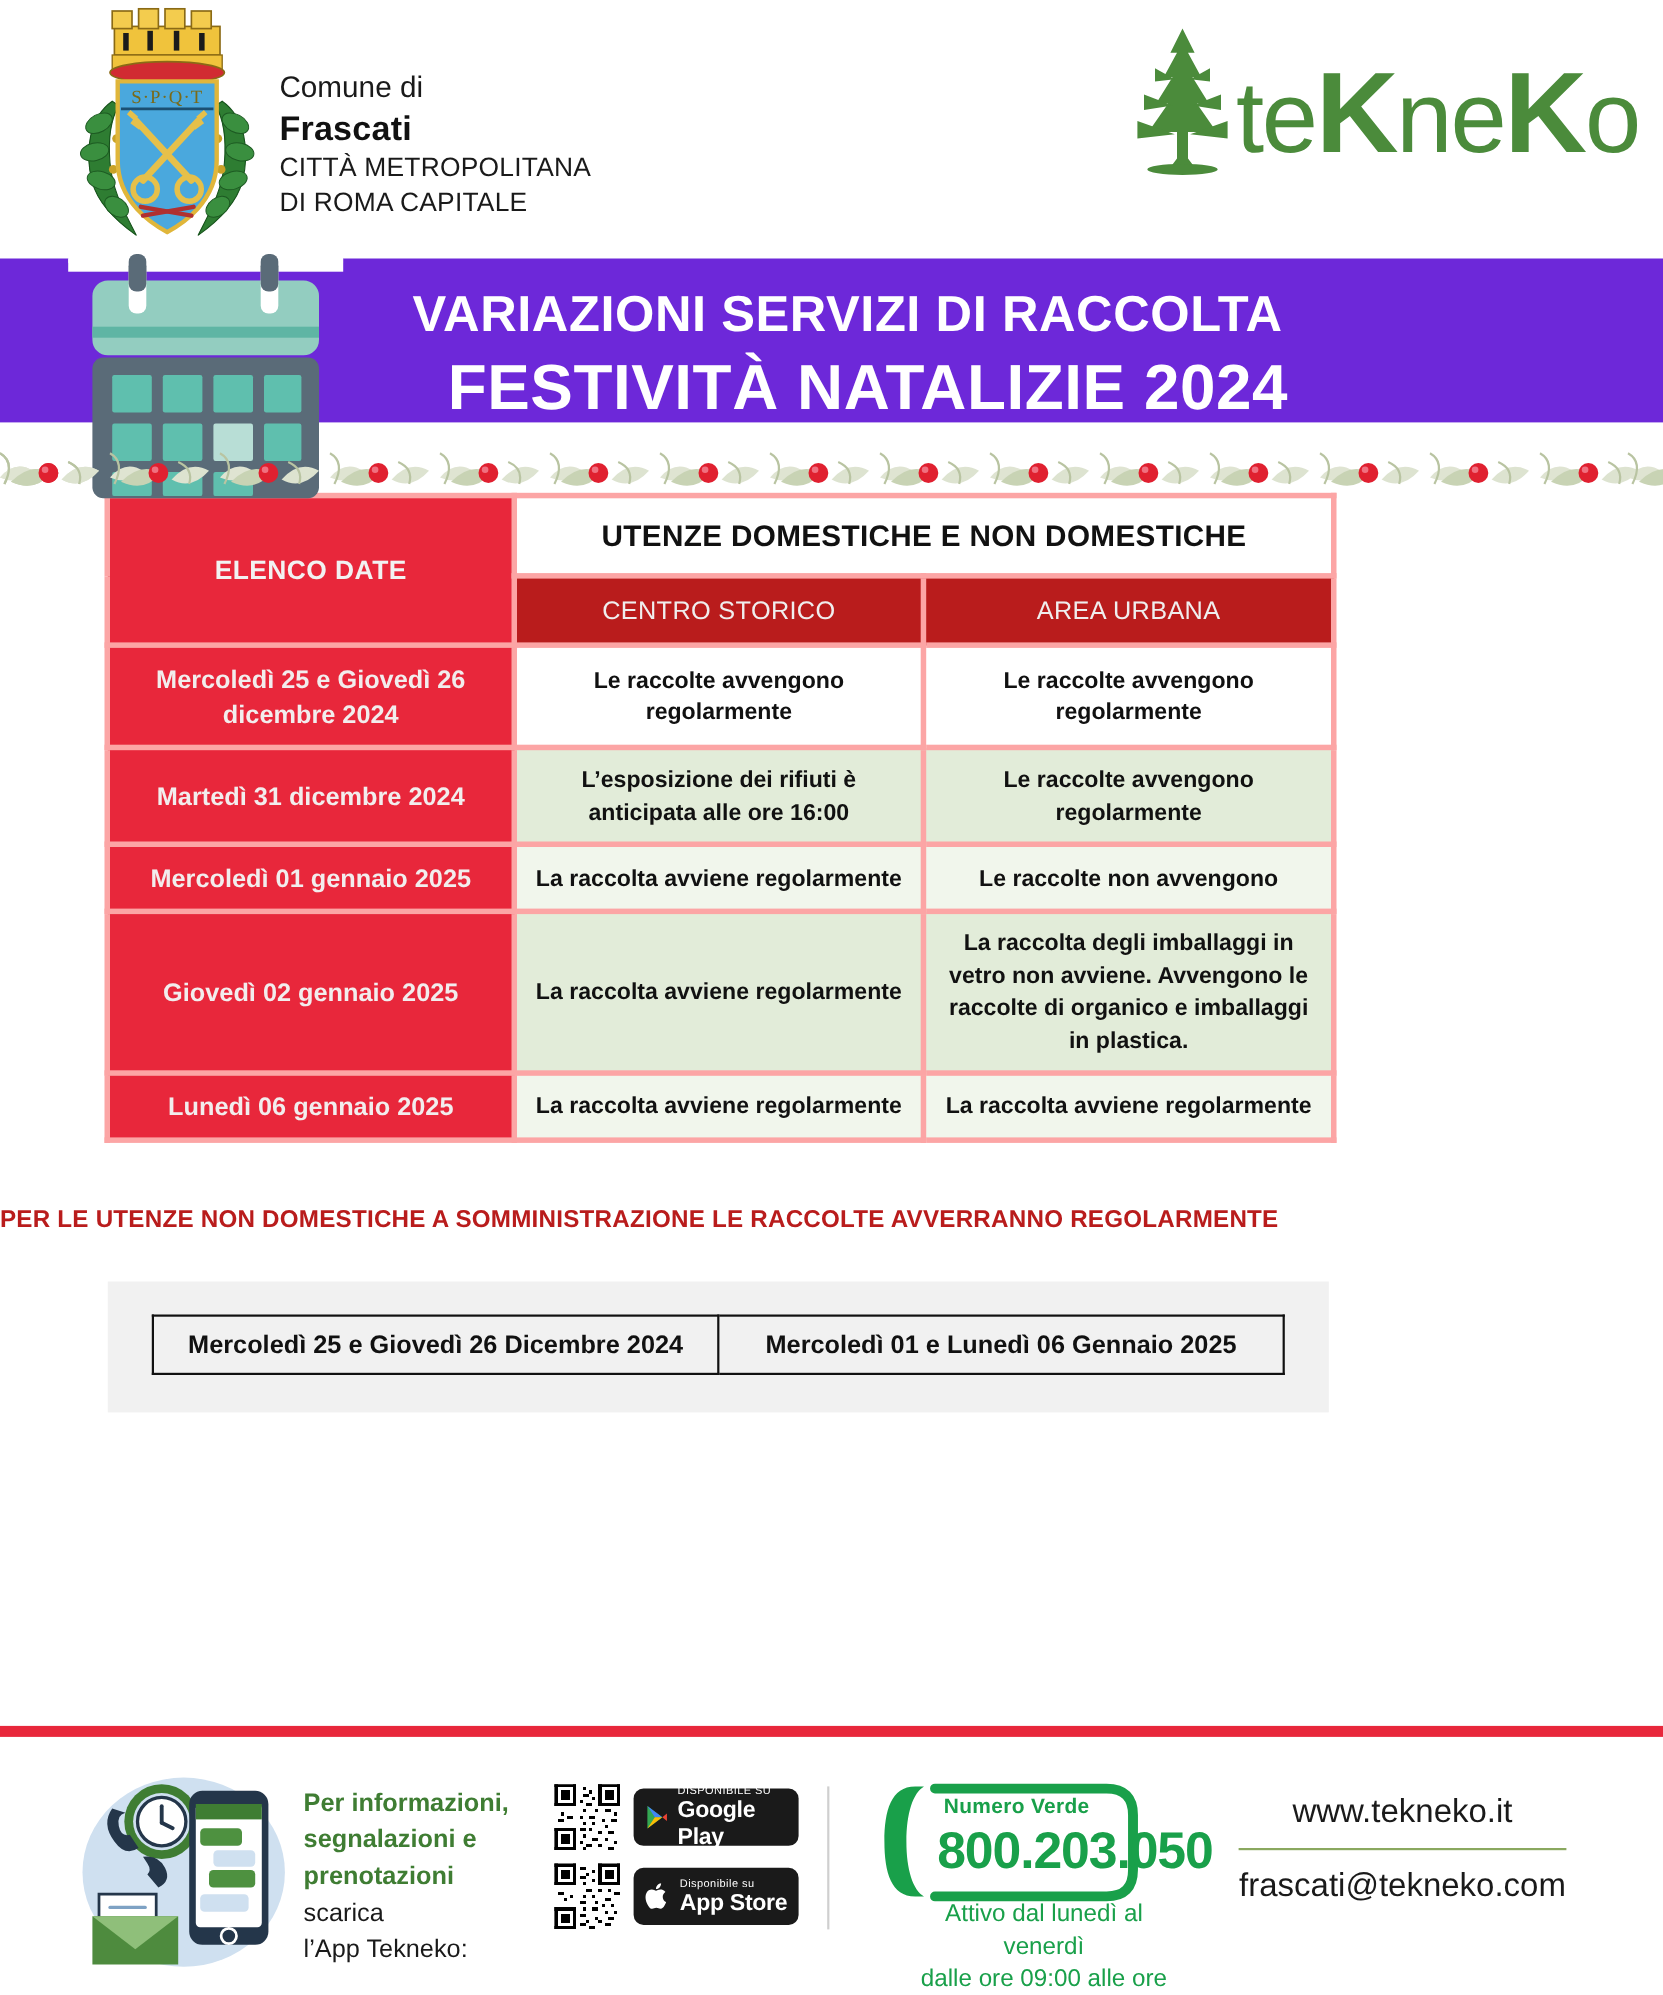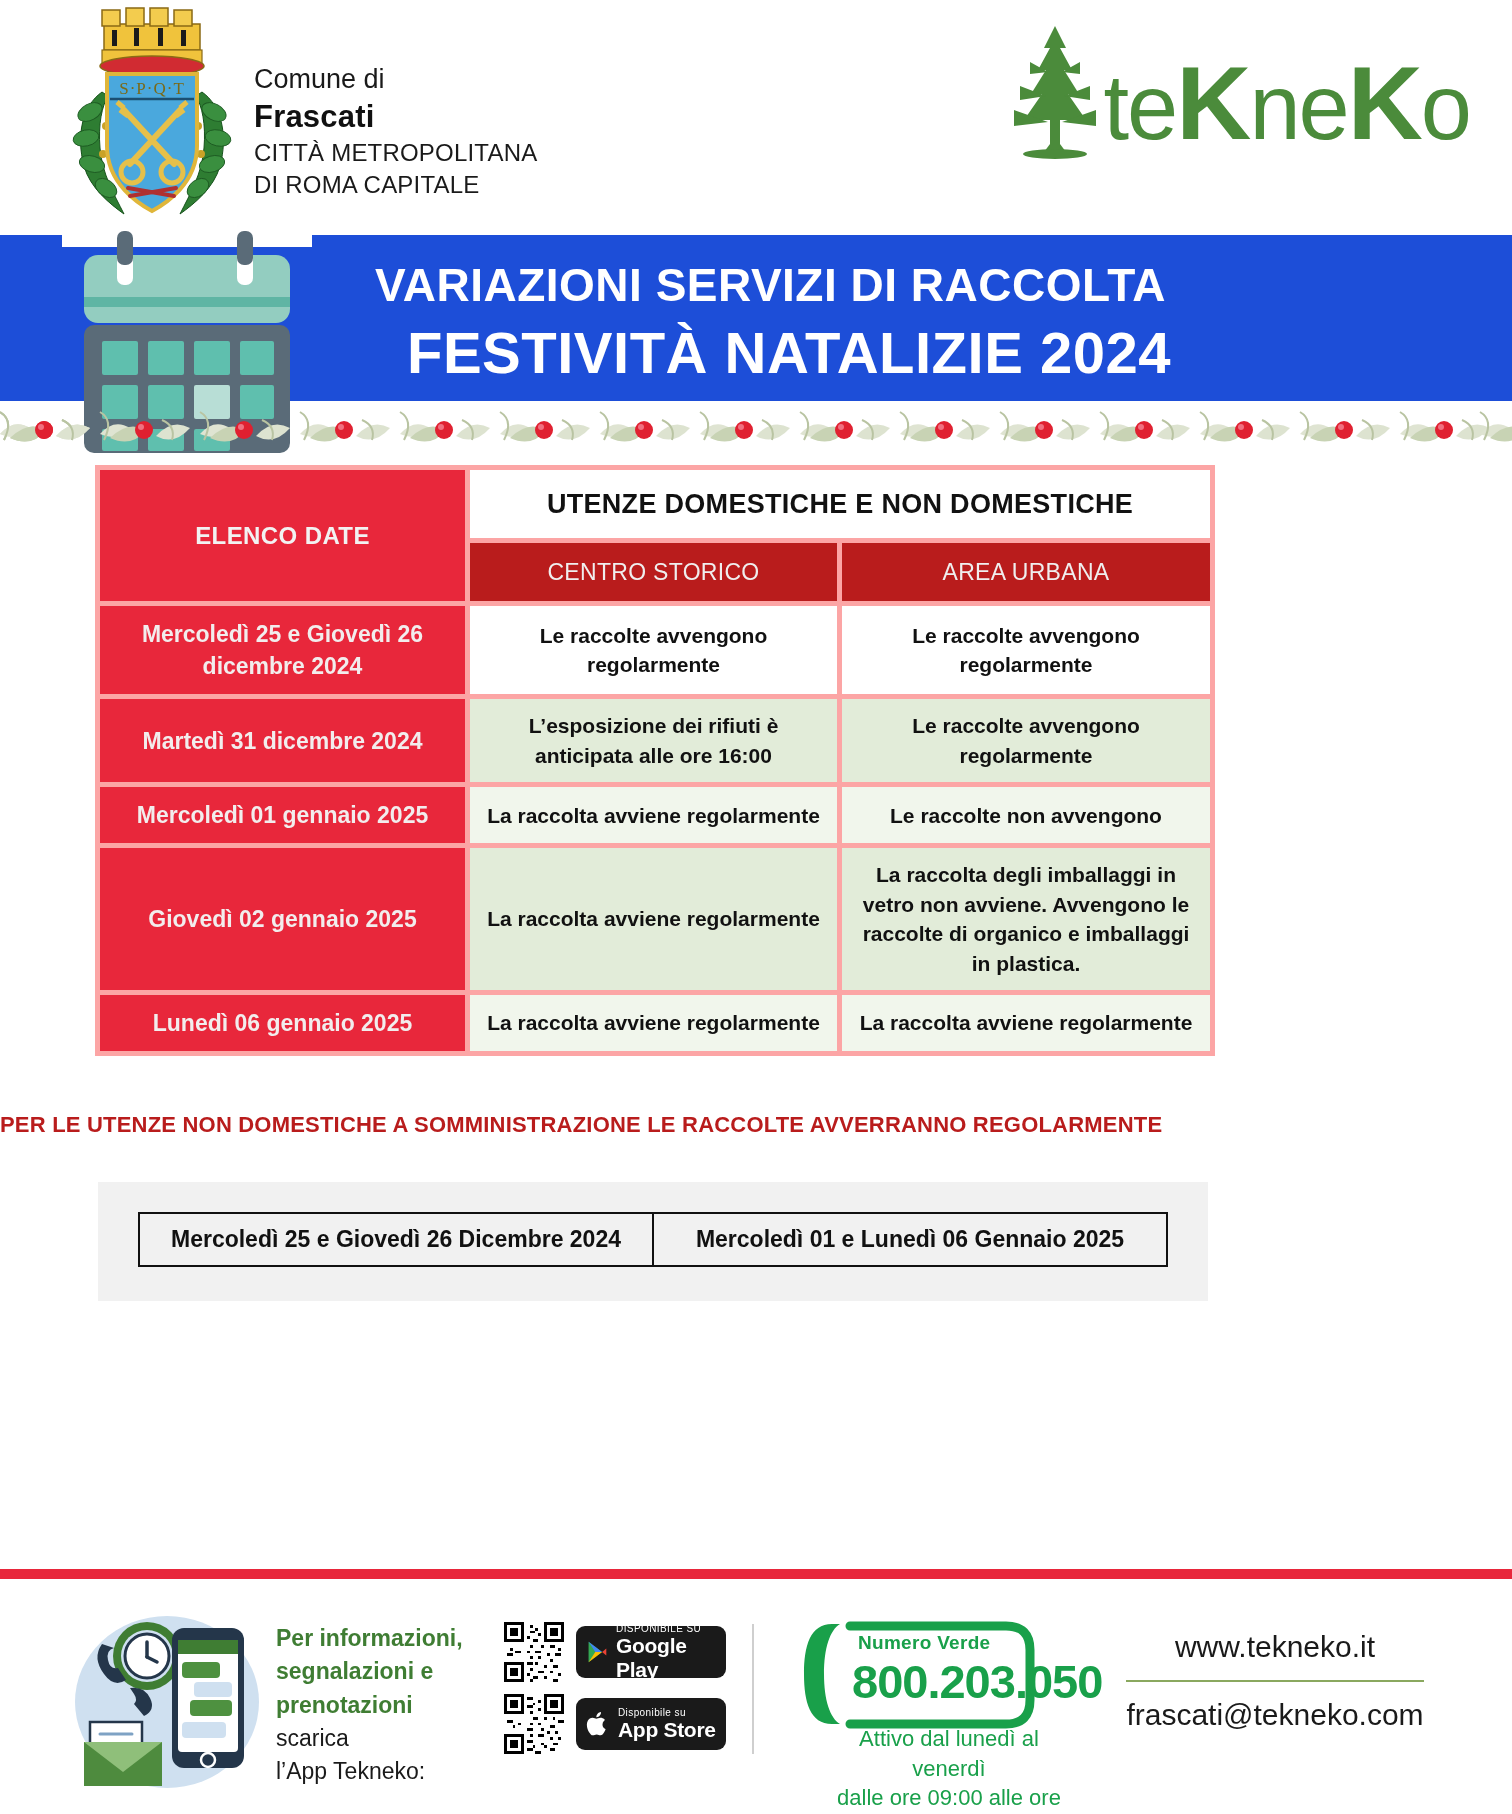--- a/index.html
+++ b/index.html
@@ -33,42 +33,42 @@
     margin-top: 62px;
     margin-left: 12px;
     line-height: 1.3;
   }
   .comune-line1 { font-size: 27px; color: #1a1a1a; }
   .comune-line2 { font-size: 31px; font-weight: bold; color: #111; letter-spacing: .2px;}
   .comune-line3, .comune-line4 { font-size: 24px; color: #1a1a1a; letter-spacing: .2px;}
 
   .tekneko-logo {
     position: absolute;
-    right: 42px;
+    right: 22px;
     top: 22px;
     display: flex;
     align-items: center;
   }
   .tek-word {
     font-family: "Liberation Sans", sans-serif;
     font-size: 92px;
     color: #4b8b3b;
     letter-spacing: -2px;
     line-height: 1;
     margin-left: -6px;
     margin-top: 22px;
     font-weight: 400;
   }
   .tek-word .big { font-weight: bold; font-size: 104px; }
 
   
   .banner {
     position: relative;
-    height: 166px;
-    background: #1d4ed8;
+    height: 149px;
+    background: #6d28d9;
   }
   .banner-title {
     position: absolute;
     left: 375px;
     top: 22px;
     color: #ffffff;
   }
   .banner-l1 {
     font-size: 46px;
     font-weight: bold;

